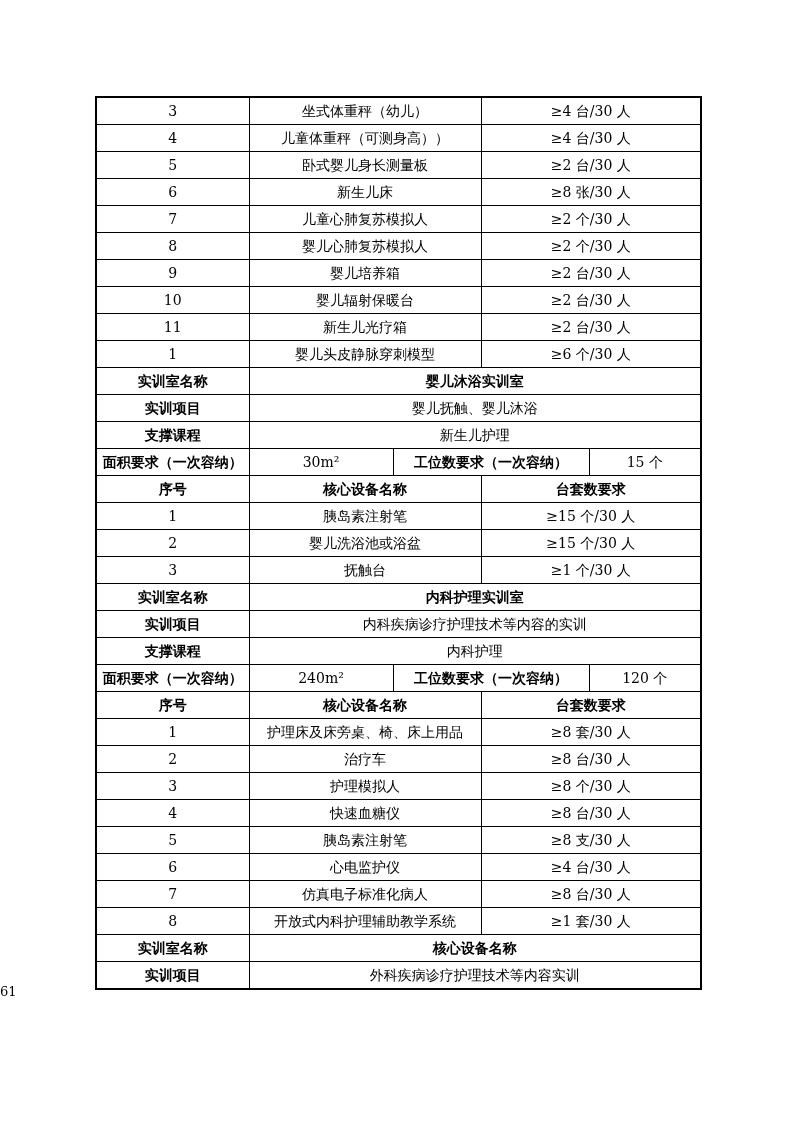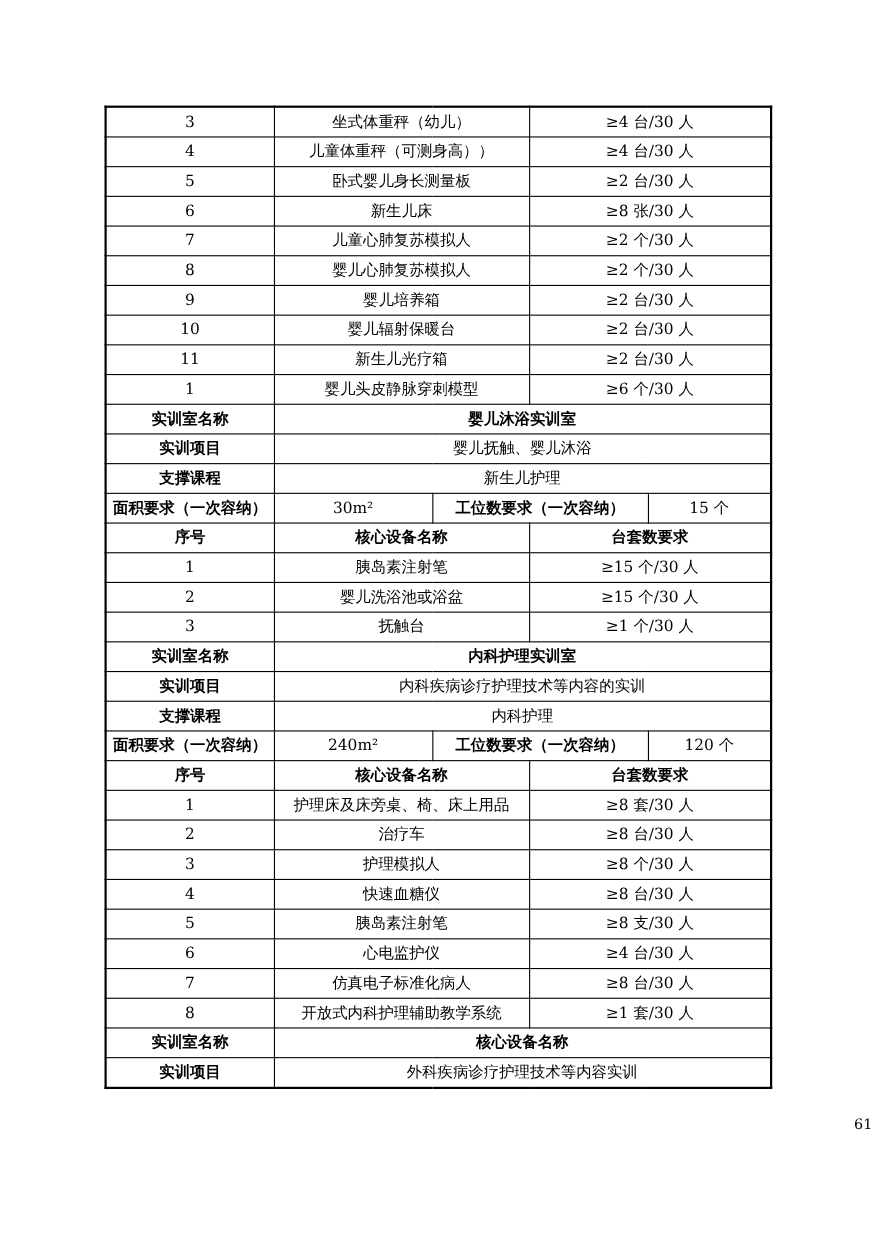--- a/index.html
+++ b/index.html
@@ -35,24 +35,24 @@
     line-height: 1.15;
     color: #000000;
     overflow: hidden;
     white-space: nowrap;
   }
   table.req-table td.b {
     font-weight: bold;
   }
   .page-number {
     position: absolute;
-    top: 1015px;
+    top: 984px;
     left: 0;
     width: 100%;
-    text-align: right;
+    text-align: left;
     font-size: 13px;
     color: #000000;
   }
 </style>
 </head>
 <body>
 
 <div class="page">
 
   <table class="req-table">

